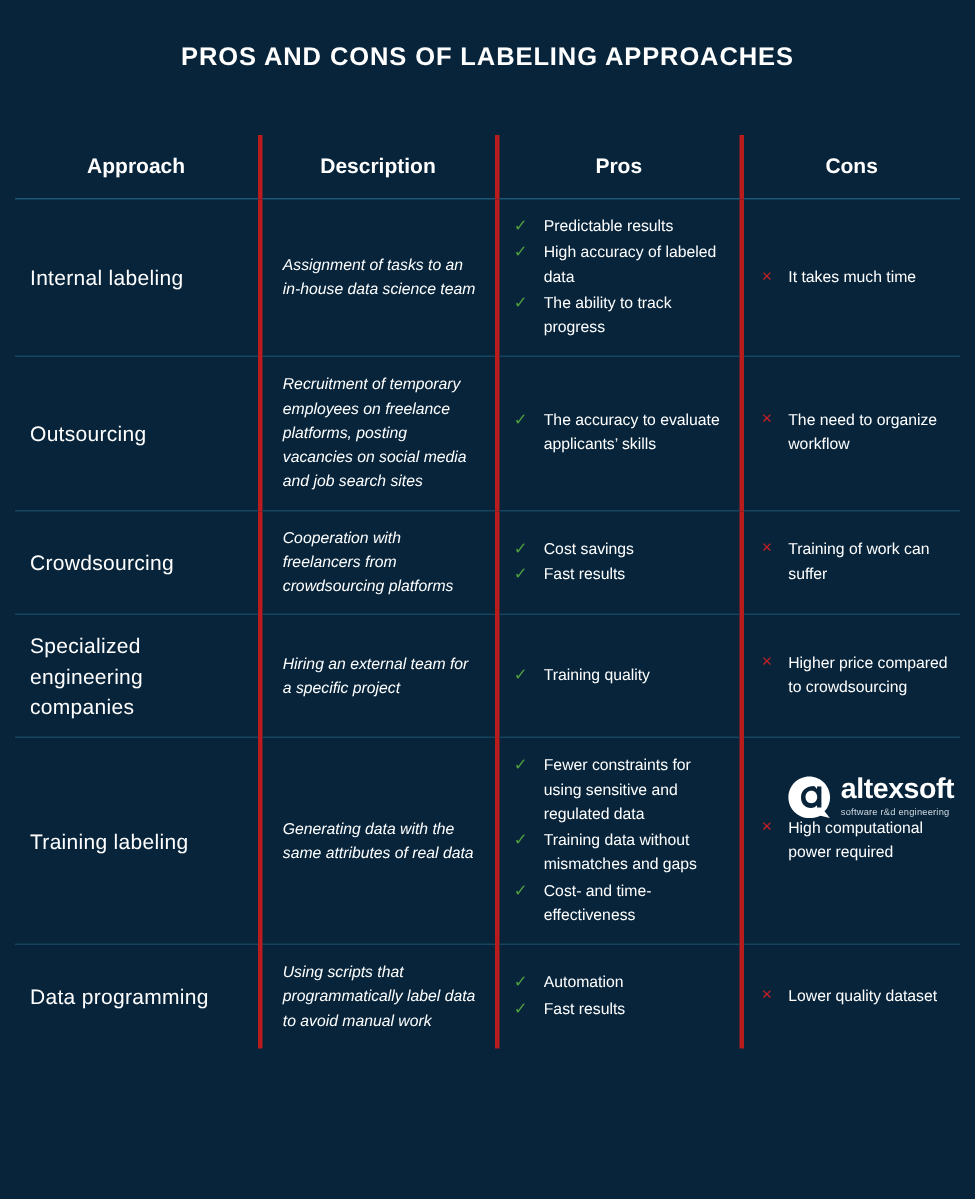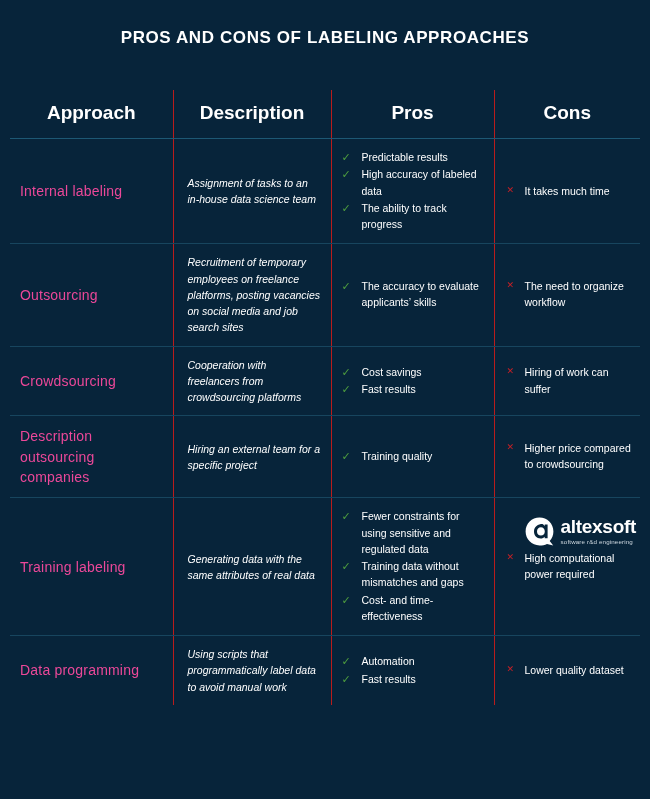--- a/index.html
+++ b/index.html
@@ -41,44 +41,44 @@
     width: 630px;
     border-collapse: collapse;
     table-layout: fixed;
   }
   .table col.c-approach { width: 163px; }
   .table col.c-desc     { width: 158px; }
   .table col.c-pros     { width: 163px; }
   .table col.c-cons     { width: 146px; }
 
   .table th {
-    font-size: 19px;
+    font-size: 14px;
     font-weight: bold;
     color: #ffffff;
     text-align: center;
     padding: 12px 6px 14px 6px;
     border-bottom: 1px solid #1d5874;
     vertical-align: middle;
   }
   .table th.divl,
   .table td.divl {
-    border-left: 1px solid #b91c1c;
+    border-left: 3px solid #b91c1c;
   }
   .table td {
     vertical-align: middle;
     border-bottom: 1px solid #17455e;
     padding: 10px 6px;
   }
   .table tr:last-child td {
     border-bottom: none;
   }
 
   .cell-approach {
     font-size: 14px;
-    color: #ec4899;
+    color: #ffffff;
     padding-left: 10px !important;
     padding-right: 8px !important;
     line-height: 1.45;
     letter-spacing: 0.2px;
   }
   .cell-desc {
     font-size: 10.5px;
     color: #ffffff;
     line-height: 1.55;
     padding-left: 14px !important;
@@ -207,27 +207,27 @@
         <td class="cell-approach">Crowdsourcing</td>
         <td class="cell-desc divl">Cooperation with freelancers from crowdsourcing platforms</td>
         <td class="cell-list divl">
           <ul class="bullets">
             <li><span class="mark tick">✓</span><span>Cost savings</span></li>
             <li><span class="mark tick">✓</span><span>Fast results</span></li>
           </ul>
         </td>
         <td class="cell-list divl">
           <ul class="bullets">
-            <li><span class="mark cross">✕</span><span>Hiring of work can suffer</span></li>
-          </ul>
-        </td>
-      </tr>
-
-      <tr>
-        <td class="cell-approach">Description outsourcing companies</td>
+            <li><span class="mark cross">✕</span><span>Training of work can suffer</span></li>
+          </ul>
+        </td>
+      </tr>
+
+      <tr>
+        <td class="cell-approach">Specialized engineering companies</td>
         <td class="cell-desc divl">Hiring an external team for a specific project</td>
         <td class="cell-list divl">
           <ul class="bullets">
             <li><span class="mark tick">✓</span><span>Training quality</span></li>
           </ul>
         </td>
         <td class="cell-list divl">
           <ul class="bullets">
             <li><span class="mark cross">✕</span><span>Higher price compared to crowdsourcing</span></li>
           </ul>

